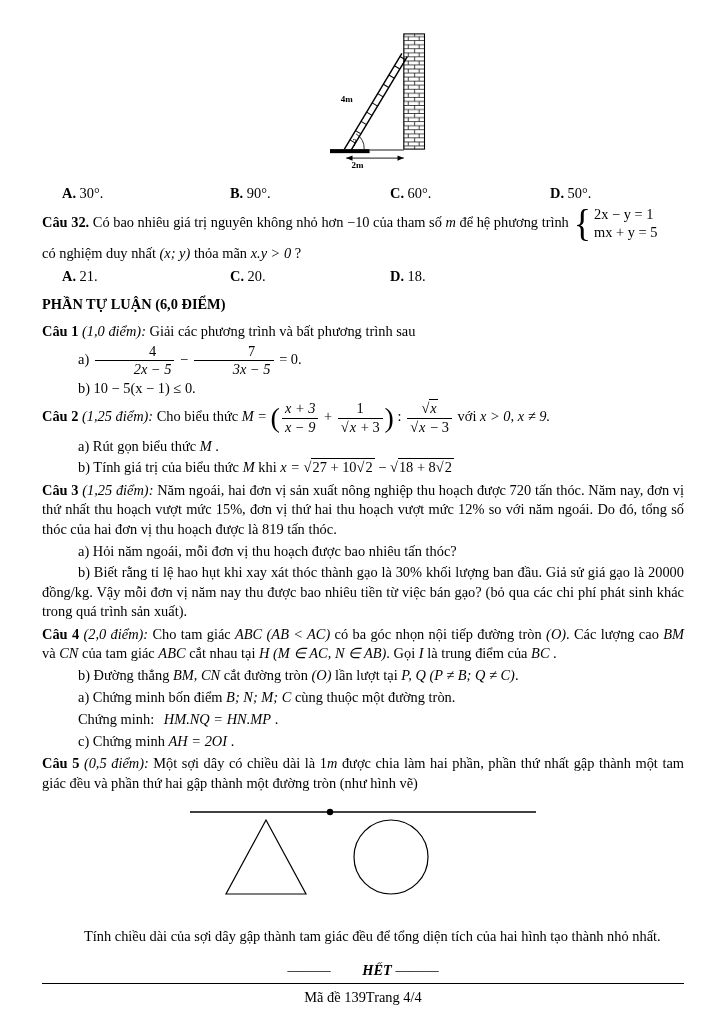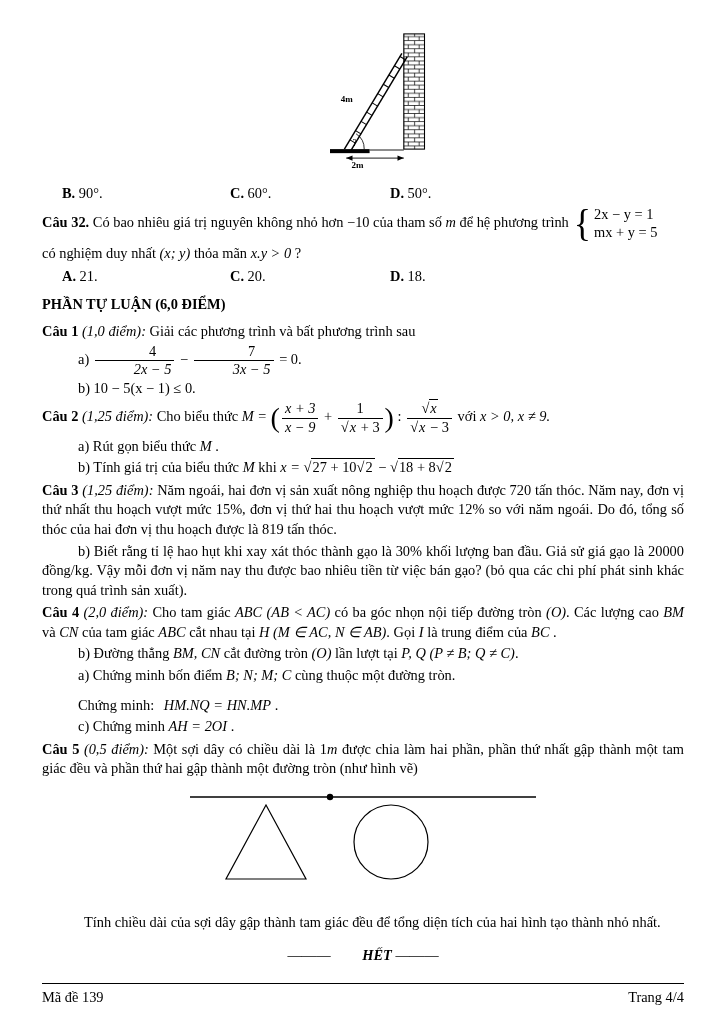--- a/index.html
+++ b/index.html
@@ -37,28 +37,28 @@
   .frac > .num { display:block; border-bottom:1px solid #000; padding:0 3px 1px; }
   .frac > .den { display:block; padding:1px 3px 0; }
 
   
   .sqrt { white-space:nowrap; }
   .sqrt .rad { font-style:normal; }
   .sqrt .radicand { border-top:1px solid #000; padding:0 1px; }
 
   .bp { font-size:28px; line-height:0; vertical-align:middle; font-weight:300; }
 
-  .proof { margin-top:10px; text-indent:36px; }
+  .proof { margin-top:3px; text-indent:36px; }
   .conclusion { text-indent:42px; margin-top:12px; }
   .het { text-align:center; margin-top:14px; }
   .het .lbl { font-weight:bold; font-style:italic;margin-left:28px; }
 
   .footer {
     margin-top:auto; border-top:1.4px solid #000; padding-top:4px;
-    display:flex; justify-content:space-between;
+    display:flex; justify-content:center;
   }
 </style>
 </head>
 <body>
 
 <div class="page">
 
   <div class="fig1">
     <svg width="135" height="137" viewBox="0 0 150 152">
       <defs>
@@ -92,20 +92,21 @@
         <line x1="48" y1="140" x2="112" y2="140" stroke="#000" stroke-width="1"></line>
         <polygon points="48,140 55,137 55,143" fill="#000"></polygon>
         <polygon points="112,140 105,137 105,143" fill="#000"></polygon>
       </g>
       <text x="54" y="151" font-size="10" font-weight="bold">2m</text>
       <text x="42" y="78" font-size="10" font-weight="bold">4m</text>
     </svg>
   </div>
 
   <div class="options">
+    <span class="option"><span class="b">A.</span> <span>30°.</span></span>
     <span class="option"><span class="b">B.</span> <span>90°.</span></span>
     <span class="option"><span class="b">C.</span> <span>60°.</span></span>
     <span class="option"><span class="b">D.</span> <span>50°.</span></span>
   </div>
 
   <p class="para"><span class="b">Câu 32.</span>
     <span>Có bao nhiêu giá trị nguyên không nhỏ hơn −10 của tham số</span>
     <span class="i">m</span>
     <span>để hệ phương trình</span><span class="sys">
         <span class="brace">{</span>
@@ -158,20 +159,21 @@
     <span class="i">M</span>
     <span>khi</span>
     <span class="i">x =</span>
     <span class="sqrt"><span class="rad">√</span><span class="radicand"><span>27 + 10</span><span class="sqrt"><span class="rad">√</span><span class="radicand">2</span></span></span></span>
     <span>−</span>
     <span class="sqrt"><span class="rad">√</span><span class="radicand"><span>18 + 8</span><span class="sqrt"><span class="rad">√</span><span class="radicand">2</span></span></span></span></p>
 
   <p class="para"><span class="b">Câu 3</span>
     <span class="bi">(1,25 điểm):</span>
     <span>Năm ngoái, hai đơn vị sản xuất nông nghiệp thu hoạch được 720 tấn thóc. Năm nay, đơn vị thứ nhất thu hoạch vượt mức 15%, đơn vị thứ hai thu hoạch vượt mức 12% so với năm ngoái. Do đó, tổng số thóc của hai đơn vị thu hoạch được là 819 tấn thóc.</span></p>
+  <p class="item">a) Hỏi năm ngoái, mỗi đơn vị thu hoạch được bao nhiêu tấn thóc?</p>
   <p class="item-just">b) Biết rằng tỉ lệ hao hụt khi xay xát thóc thành gạo là 30% khối lượng ban đầu. Giả sử giá gạo là 20000 đồng/kg. Vậy mỗi đơn vị năm nay thu được bao nhiêu tiền từ việc bán gạo? (bỏ qua các chi phí phát sinh khác trong quá trình sản xuất).</p>
 
   <p class="para"><span class="b">Câu 4</span>
     <span class="bi">(2,0 điểm):</span>
     <span>Cho tam giác</span>
     <span class="i">ABC (AB &lt; AC)</span>
     <span>có ba góc nhọn nội tiếp đường tròn</span>
     <span class="i">(O)</span><span>. Các lượng cao</span>
     <span class="i">BM</span>
     <span>và</span>

